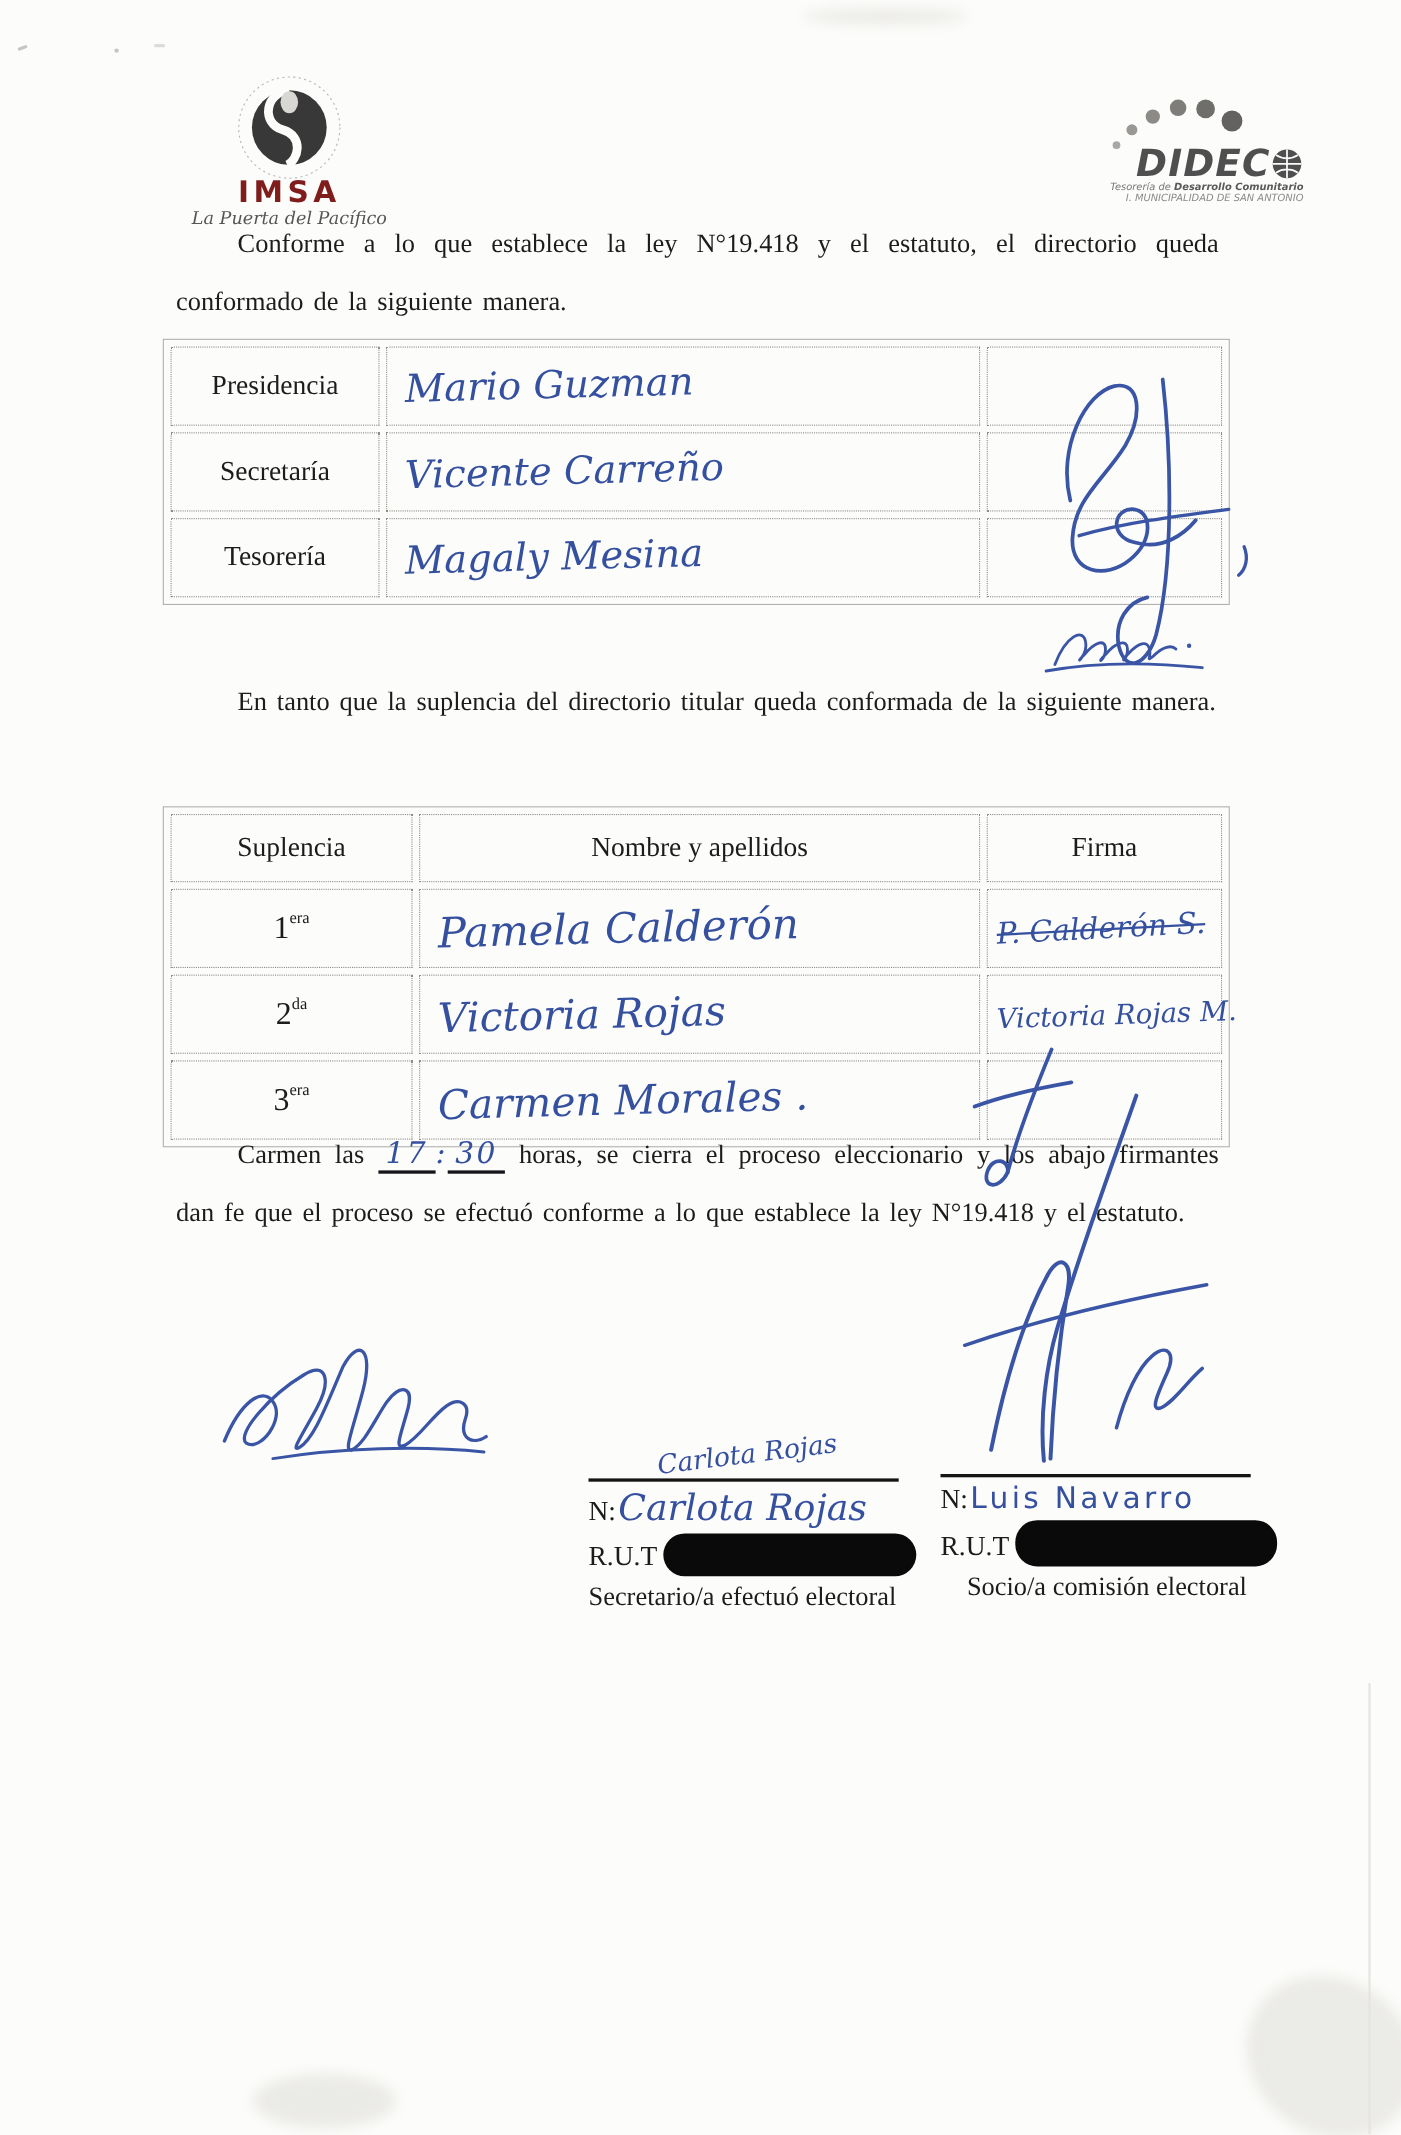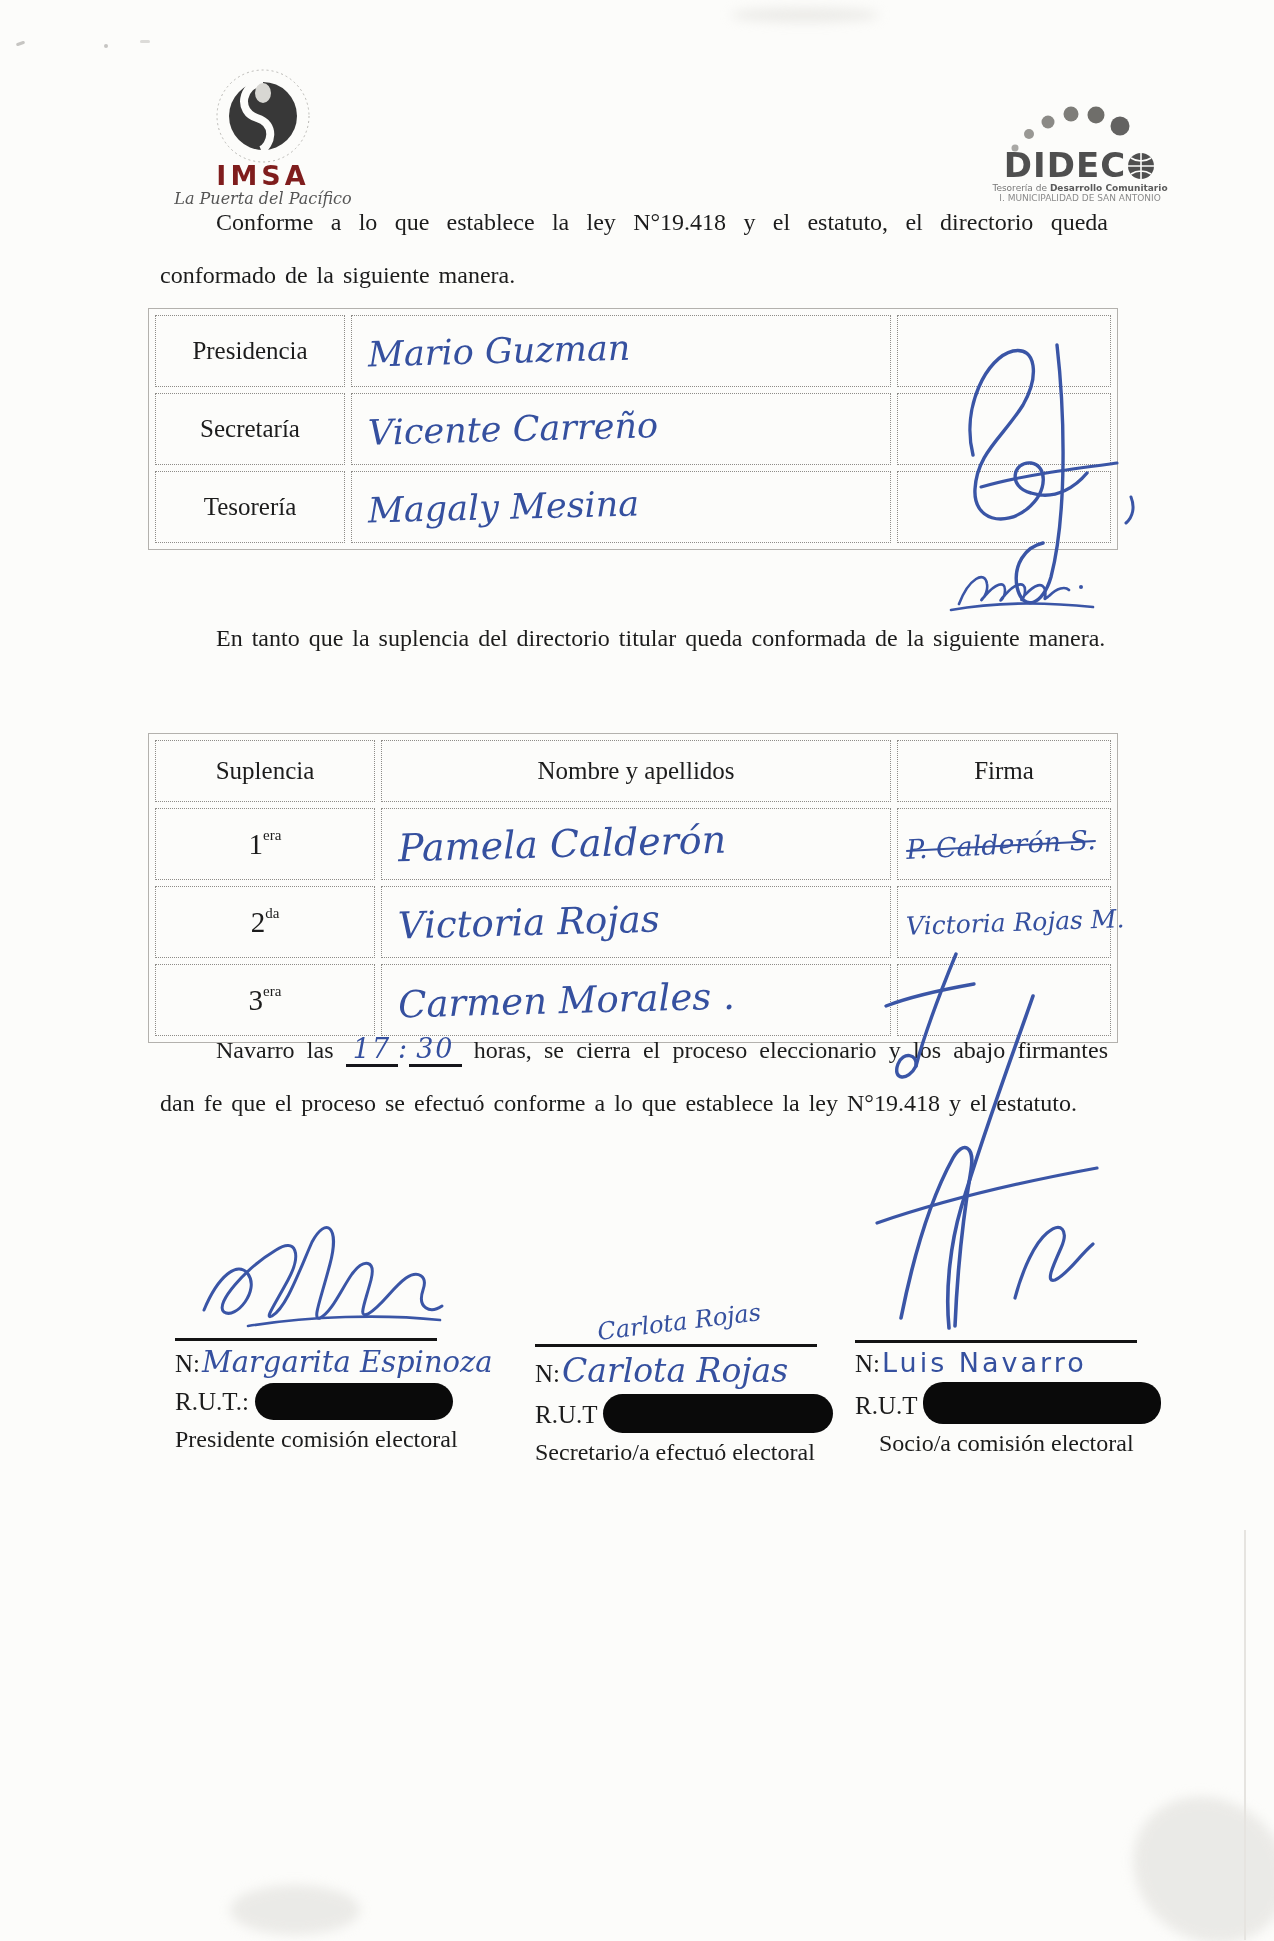--- a/index.html
+++ b/index.html
@@ -8,21 +8,21 @@
     background:#fcfcfa; overflow:hidden;
     font-family:"Liberation Serif", serif; color:#1c1c1c;
   }
   
   .logo-imsa{position:absolute; left:168px; top:68px; width:190px; text-align:center;}
   .imsa-emblem{display:block; margin:0 auto;}
   .imsa-brand{font-family:"DejaVu Sans", sans-serif; font-weight:bold; font-size:27px;
     letter-spacing:4px; color:#7f1d1d; margin-top:-4px;}
   .imsa-tagline{font-family:"DejaVu Serif", serif; font-style:italic; font-size:16px;
     color:#555; margin-top:-2px; white-space:nowrap;}
-  .logo-dideco{position:absolute; left:975px; top:104px; width:210px; text-align:center;}
+  .logo-dideco{position:absolute; left:975px; top:88px; width:210px; text-align:right;font-style:italic;}
   .dideco-dots{display:block; margin-left:28px;}
   .dideco-brand{font-family:"DejaVu Sans", sans-serif; font-weight:bold; font-size:34px;
     letter-spacing:1px; color:#4f4f4f; line-height:30px; margin-top:-6px;}
   .globe{display:inline-block; vertical-align:-4px;}
   .dideco-sub{font-family:"DejaVu Sans", sans-serif; font-size:9px; color:#777; margin-top:2px; white-space:nowrap;}
   .dideco-sub b{color:#5a5a5a;}
   .dideco-sub2{font-family:"DejaVu Sans", sans-serif; font-size:9px; color:#8a8a8a; white-space:nowrap;}
   
   .para{position:absolute; left:160px; width:948px; margin:0;
     font-size:24px; line-height:53px; text-align:justify; text-indent:56px; word-spacing:3px;}
@@ -159,21 +159,21 @@
       <td class="c-firma"><span class="hand firma-hand">Victoria Rojas M.</span></td>
     </tr>
     <tr>
       <td class="c-label"><span class="ordinal"><span>3</span><sup>era</sup></span></td>
       <td class="c-name"><span class="hand cell-hand" style="font-size:37px">Carmen Morales .</span></td>
       <td class="c-firma"></td>
     </tr>
   </tbody>
     </table>
 
-  <p class="para p3"><span>Navarro las</span>
+  <p class="para p3"><span>Carmen las</span>
     <span class="time-fill"><span class="hand time-hand">17</span></span><span class="hand time-hand">:</span><span class="time-fill"><span class="hand time-hand">30</span></span>
     <span>horas, se cierra el proceso eleccionario y los abajo firmantes dan fe que el proceso se efectuó conforme a lo que establece la ley N°19.418 y el estatuto.</span></p>
 
   <svg class="sig" style="left:925px;top:315px;" width="215" height="300" viewBox="0 0 215 300">
     <path stroke-width="3.4" d="M48 140 C36 92 62 42 88 36 C112 31 114 62 98 90 C78 122 52 138 50 174 C48 206 80 212 102 194 C124 176 122 150 106 148 C88 146 82 172 106 178 C132 186 152 170 162 158"></path>
     <path stroke-width="3.4" d="M132 30 C140 100 142 200 126 262 C118 290 98 298 92 272 C88 250 100 232 118 228"></path>
     <path stroke-width="3" d="M56 172 C98 160 146 154 192 148"></path>
     <path stroke-width="3" d="M206 182 C210 192 208 202 201 208"></path>
   </svg>
   <svg class="sig" style="left:945px;top:560px;" width="155" height="58" viewBox="0 0 155 58">
@@ -184,26 +184,20 @@
   <svg class="sig" style="left:878px;top:948px;" width="105" height="140" viewBox="0 0 105 140">
     <path stroke-width="3.4" d="M78 6 C64 40 48 80 38 118"></path>
     <path stroke-width="3.4" d="M8 58 C34 48 62 42 96 36"></path>
     <path stroke-width="3.4" d="M38 118 C30 134 14 132 20 116 C25 103 40 106 38 118"></path>
   </svg>
 
   <svg class="sig" style="left:190px;top:1222px;" width="270" height="122" viewBox="0 0 270 122">
     <path stroke-width="3" d="M14 88 C28 54 48 38 58 52 C70 68 46 98 34 90 C24 82 56 46 86 28 C106 15 112 32 98 58 C84 84 74 98 82 94 C96 86 108 52 122 20 C136 -6 150 4 140 42 C130 80 122 98 130 96 C142 90 152 66 162 52 C174 36 186 38 181 58 C174 84 168 96 178 92 C192 84 202 66 216 56 C228 48 238 54 233 68 C227 86 240 92 252 84"></path>
     <path stroke-width="2.6" d="M58 104 C120 94 192 92 250 98"></path>
   </svg>
-  <div class="signer" style="left:175px;top:1338px;width:262px;">
-    <div class="sig-line"></div>
-    <div class="n-row"><span>N:</span><span class="hand n-name">Margarita Espinoza</span></div>
-    <div class="rut-row"><span>R.U.T.:</span> <span class="redaction" style="width:198px;height:37px;"></span></div>
-    <div class="role">Presidente comisión electoral</div>
-  </div>
 
   <div class="signer" style="left:535px;top:1344px;width:282px;">
     <span class="hand sig-above" style="left:62px;top:-36px;">Carlota Rojas</span>
     <div class="sig-line"></div>
     <div class="n-row"><span>N:</span><span class="hand n-name" style="font-size:33px;">Carlota Rojas</span></div>
     <div class="rut-row"><span>R.U.T</span> <span class="redaction" style="width:230px;height:39px;"></span></div>
     <div class="role">Secretario/a efectuó electoral</div>
   </div>
 
   <svg class="sig" style="left:865px;top:988px;" width="240" height="355" viewBox="0 0 240 355">

